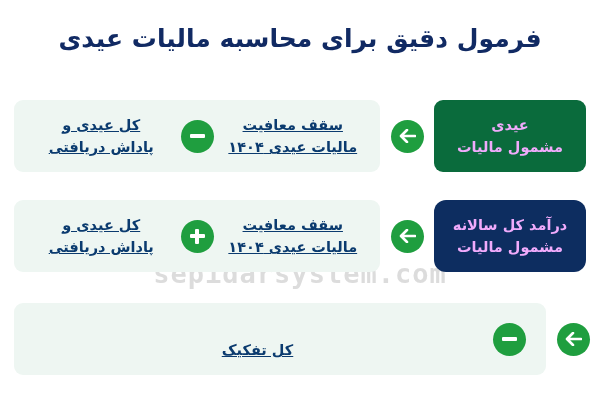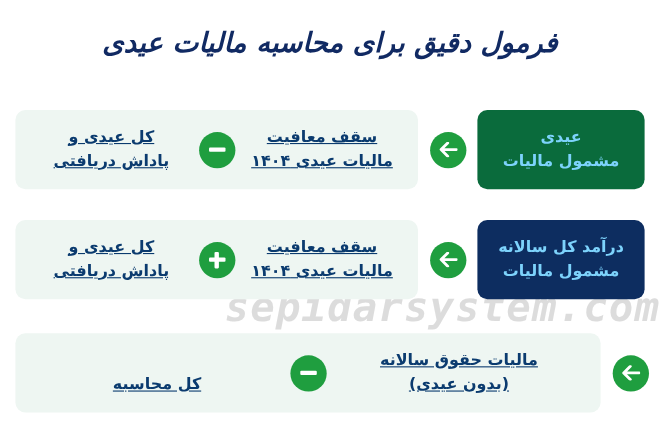--- a/index.html
+++ b/index.html
@@ -14,47 +14,45 @@
     overflow: hidden;
     position: relative;
   }
 
   
   #watermark {
     position: absolute;
     left: 0;
     right: 0;
     top: 258px;
-    text-align: right;
+    text-align: center;
     font-family: "DejaVu Sans Mono", "Liberation Mono", monospace;
-    font-size: 37px;
+    font-size: 27px;
     font-weight: bold;
     letter-spacing: 1px;
     color: #d7d7d7;
     opacity: 0.85;
     z-index: 5;
     pointer-events: none;
     direction: ltr;
-    font-style: italic;
   }
 
   
   #title {
     position: absolute;
     top: 22px;
     left: 0;
     right: 0;
     text-align: center;
     font-size: 25px;
     font-weight: bold;
     color: #112a63;
     line-height: 1.35;
     direction: rtl;
     z-index: 6;
-    font-style: italic;
   }
 
   
   .row {
     position: absolute;
     left: 0;
     right: 0;
     height: 72px;
     display: flex;
     flex-direction: row;
@@ -65,32 +63,32 @@
   #row-2 { top: 200px; }
   #row-3 { top: 303px; }
 
   
   .result-box {
     width: 152px;
     height: 72px;
     margin-right: 14px;
     background: #0a6b3c;
     border-radius: 9px;
-    color: #7dd3fc;
+    color: #f0abfc;
     display: flex;
     align-items: center;
     justify-content: center;
     text-align: center;
     font-size: 14.5px;
     font-weight: bold;
     line-height: 1.55;
     box-sizing: border-box;
     padding: 0 6px;
   }
-  .result-box.dark { background: #0d2d60; }
+  .result-box.dark { background: #0d2d60; border-radius: 12px; }
 
   
   .arrow-wrap {
     width: 54px;
     display: flex;
     align-items: center;
     justify-content: center;
   }
   .arrow-circle {
     width: 33px;
@@ -221,25 +219,21 @@
 
 <div class="row" id="row-3">
   <div class="arrow-wrap">
     <span class="arrow-circle">
       <svg width="18" height="14" viewBox="0 0 18 14" aria-hidden="true">
         <path d="M17 7 H4 M9 1 L3 7 L9 13" fill="none" stroke="#ffffff" stroke-width="2.6" stroke-linecap="round" stroke-linejoin="round"></path>
       </svg>
     </span>
   </div>
   <div class="equation">
-    <div class="term">
-      <span>مالیات حقوق سالانه</span><br>
-      <span>(بدون عیدی)</span>
-    </div>
     <span class="op-circle">
       <span class="op-h"></span>
     </span>
     <div class="term">
       <br>
-      <span>کل محاسبه</span>
+      <span>کل تفکیک</span>
     </div>
   </div>
 </div>
 
 </body></html>

